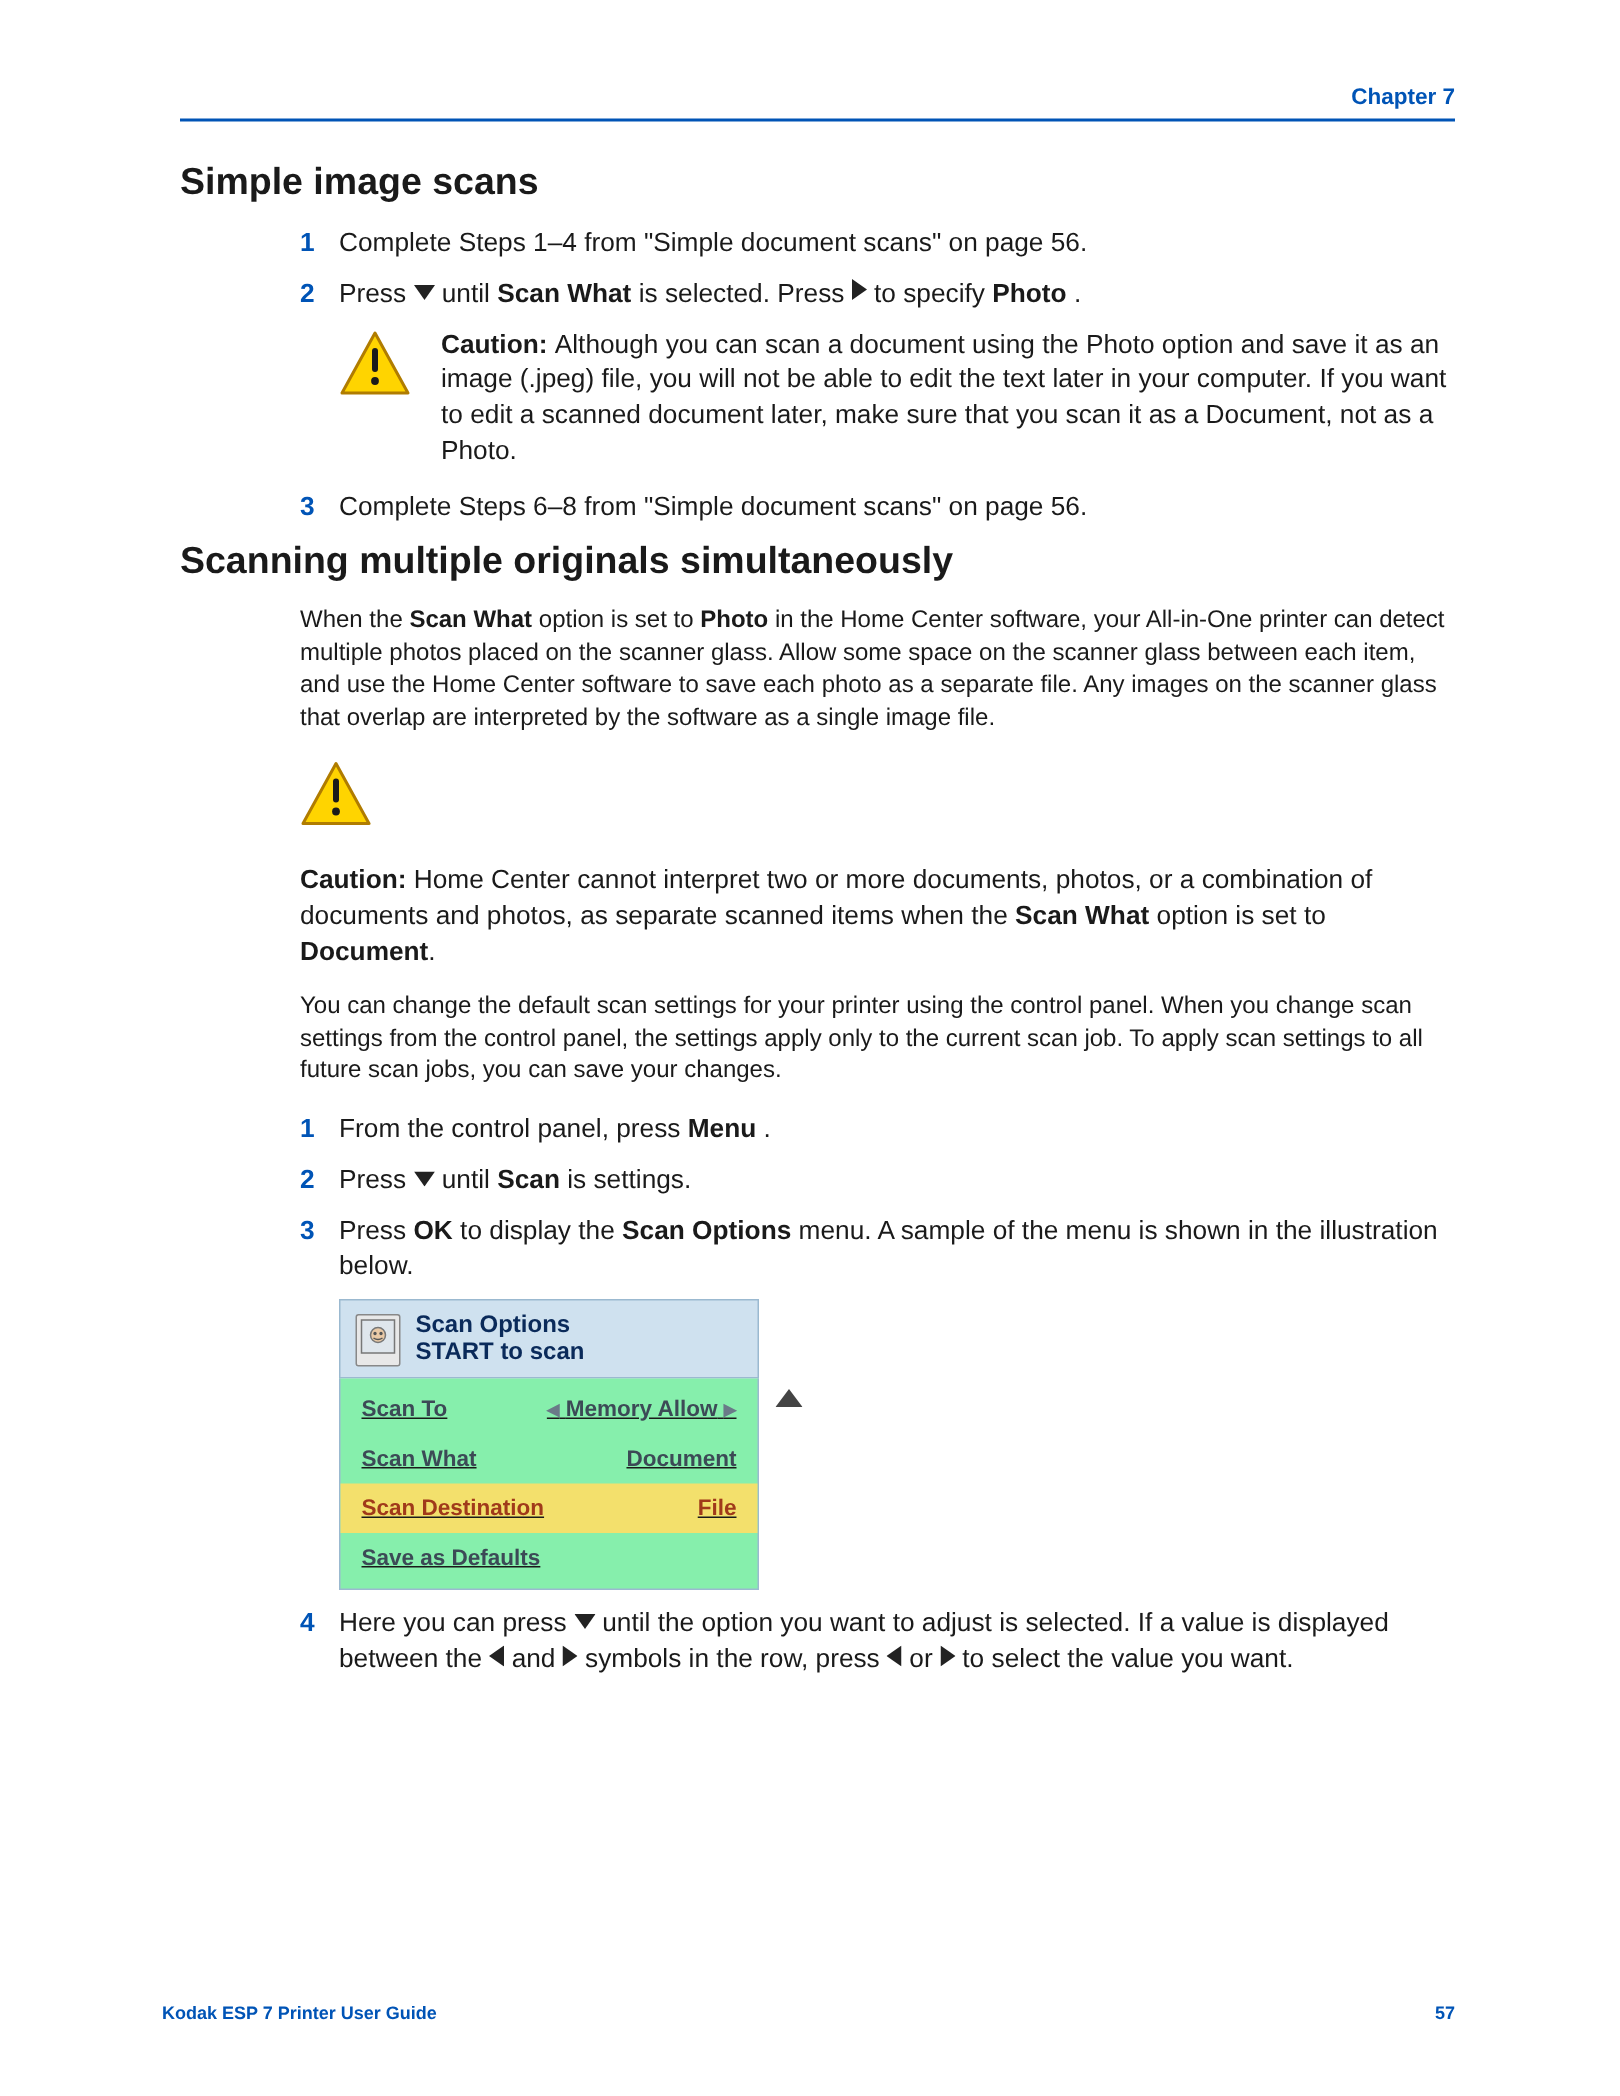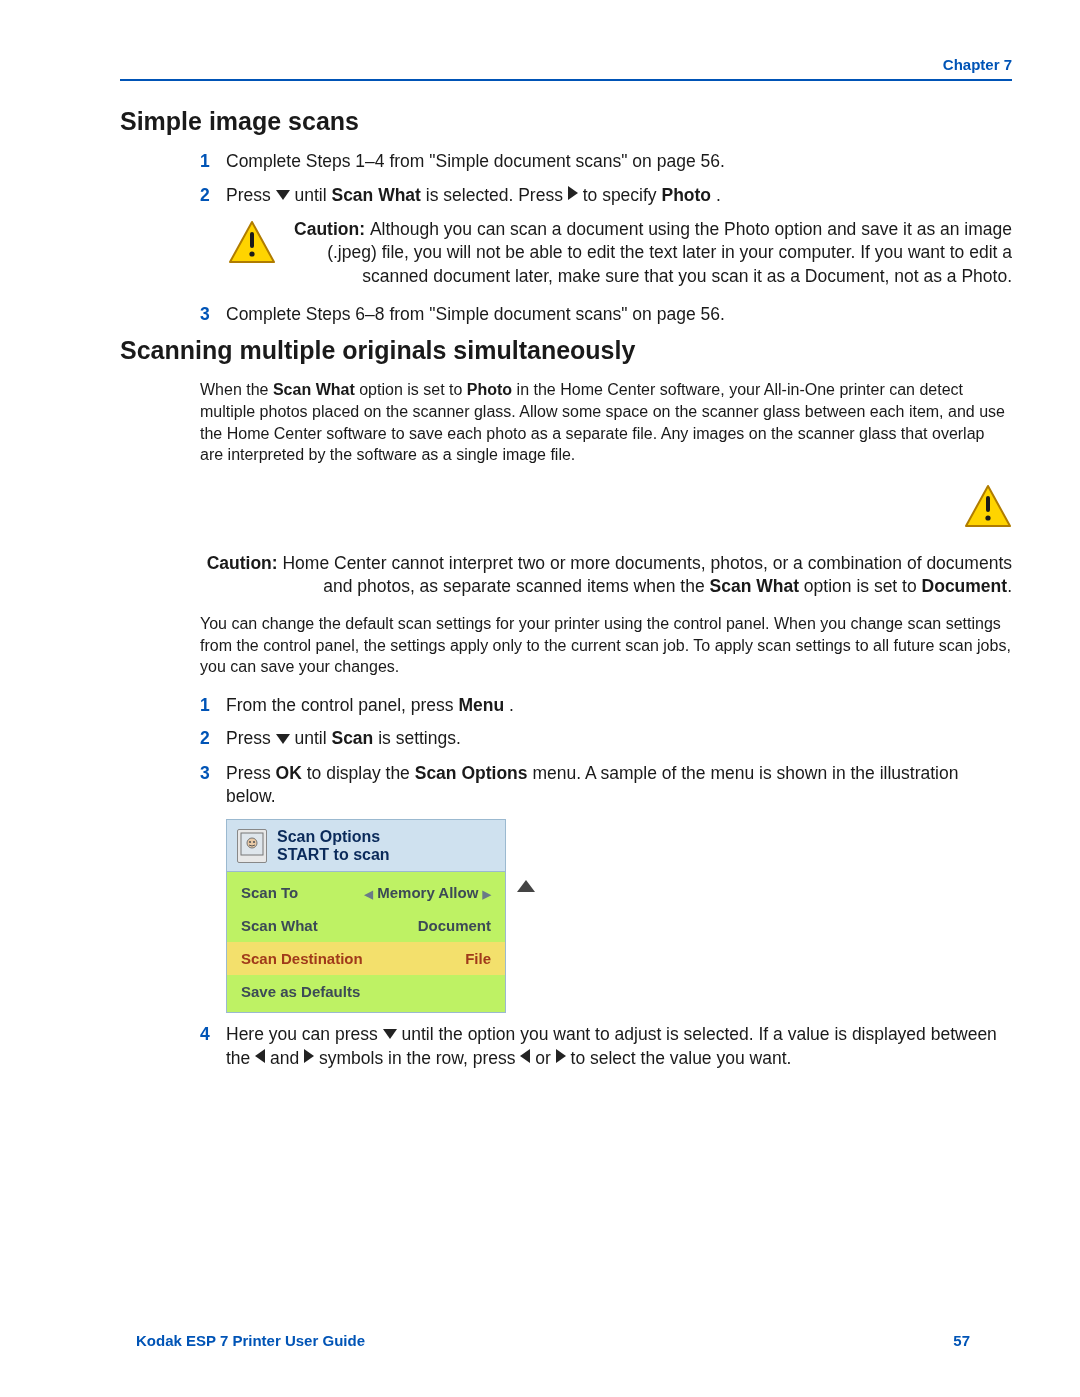--- a/index.html
+++ b/index.html
@@ -6,21 +6,21 @@
     margin: 0;
     padding: 0;
     background: #fff;
     font-family: "Segoe UI", "Helvetica Neue", Arial, sans-serif;
     color: #1a1a1a;
   }
   .page {
     width: 1080px;
     height: 1397px;
     box-sizing: border-box;
-    padding: 56px 68px 48px 120px;
+    padding: 56px 110px 48px 120px;
     position: relative;
   }
   .chapter-header {
     text-align: right;
     color: #0054b6;
     font-weight: 700;
     font-size: 15px;
     padding-bottom: 6px;
     border-bottom: 2px solid #0054b6;
     margin-bottom: 26px;
@@ -62,21 +62,20 @@
     width: 26px;
     flex: 0 0 26px;
   }
   ol.num > li .li-body {
     flex: 1 1 auto;
   }
   .caution {
     display: flex;
     margin: 8px 0 14px 26px;
     gap: 18px;
-    text-align: right;
   }
   .caution-icon-wrap {
     flex: 0 0 50px;
     padding-top: 2px;
   }
   .caution-text {
     flex: 1 1 auto;
     font-size: 17.5px;
     line-height: 1.35;
   }
@@ -108,23 +107,24 @@
   .menu-header-titles {
     font-family: Arial, sans-serif;
     font-weight: 700;
     color: #0a2a5a;
     font-size: 16px;
     line-height: 1.15;
   }
   .menu-body {
     border: 1px solid #9bb9d0;
     border-top: none;
-    background: #bef264;
+    background: #86efac;
     position: relative;
     padding: 4px 0;
+    text-decoration: underline;
   }
   .menu-row {
     display: flex;
     justify-content: space-between;
     align-items: center;
     padding: 8px 14px;
     font-family: Arial, sans-serif;
     color: #3c4a56;
     font-size: 15px;
     font-weight: 700;
@@ -144,27 +144,27 @@
   }
   .menu-value .lr {
     color: #6a7a88;
     font-size: 11px;
     vertical-align: middle;
   }
   
   .footer {
     position: absolute;
     bottom: 48px;
-    left: 136px;
+    left: 108px;
     right: 110px;
     display: flex;
     justify-content: space-between;
     color: #0054b6;
     font-weight: 700;
-    font-size: 15px;
+    font-size: 12px;
   }
   b { font-weight: 700; }
 </style>
 </head>
 <body>
 
 <div class="page">
 
   <div class="chapter-header">Chapter 7</div>
 

